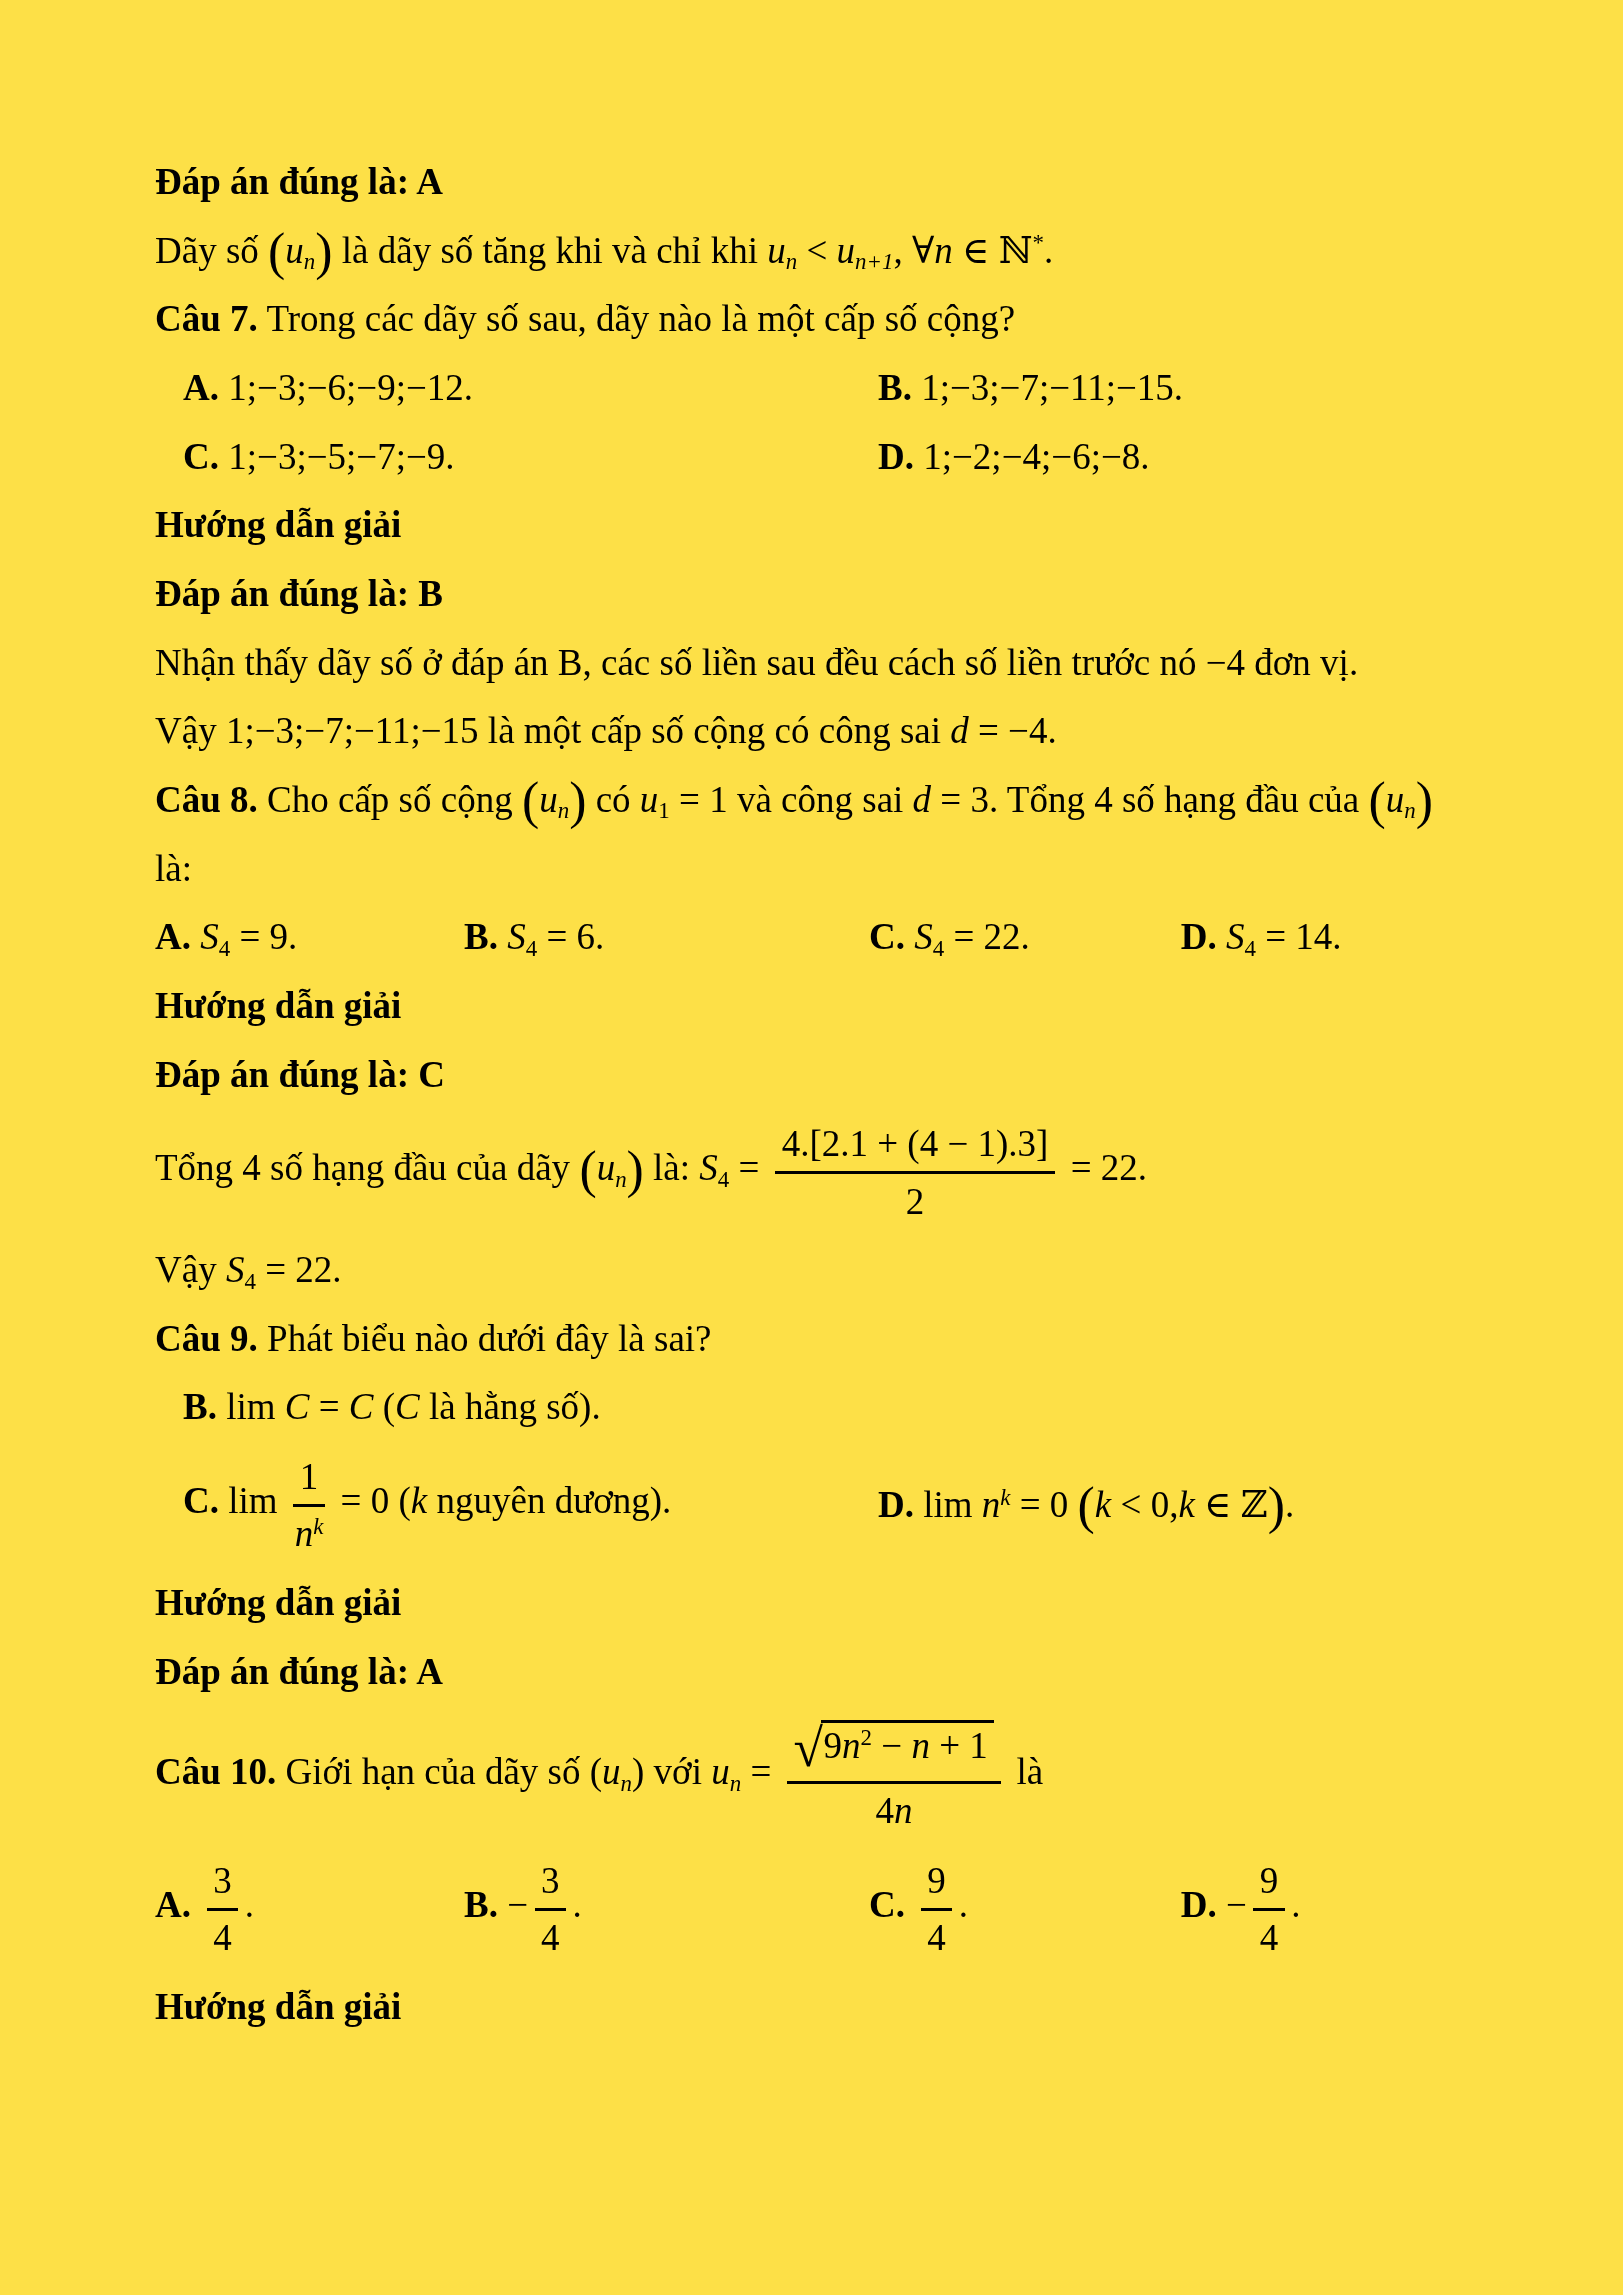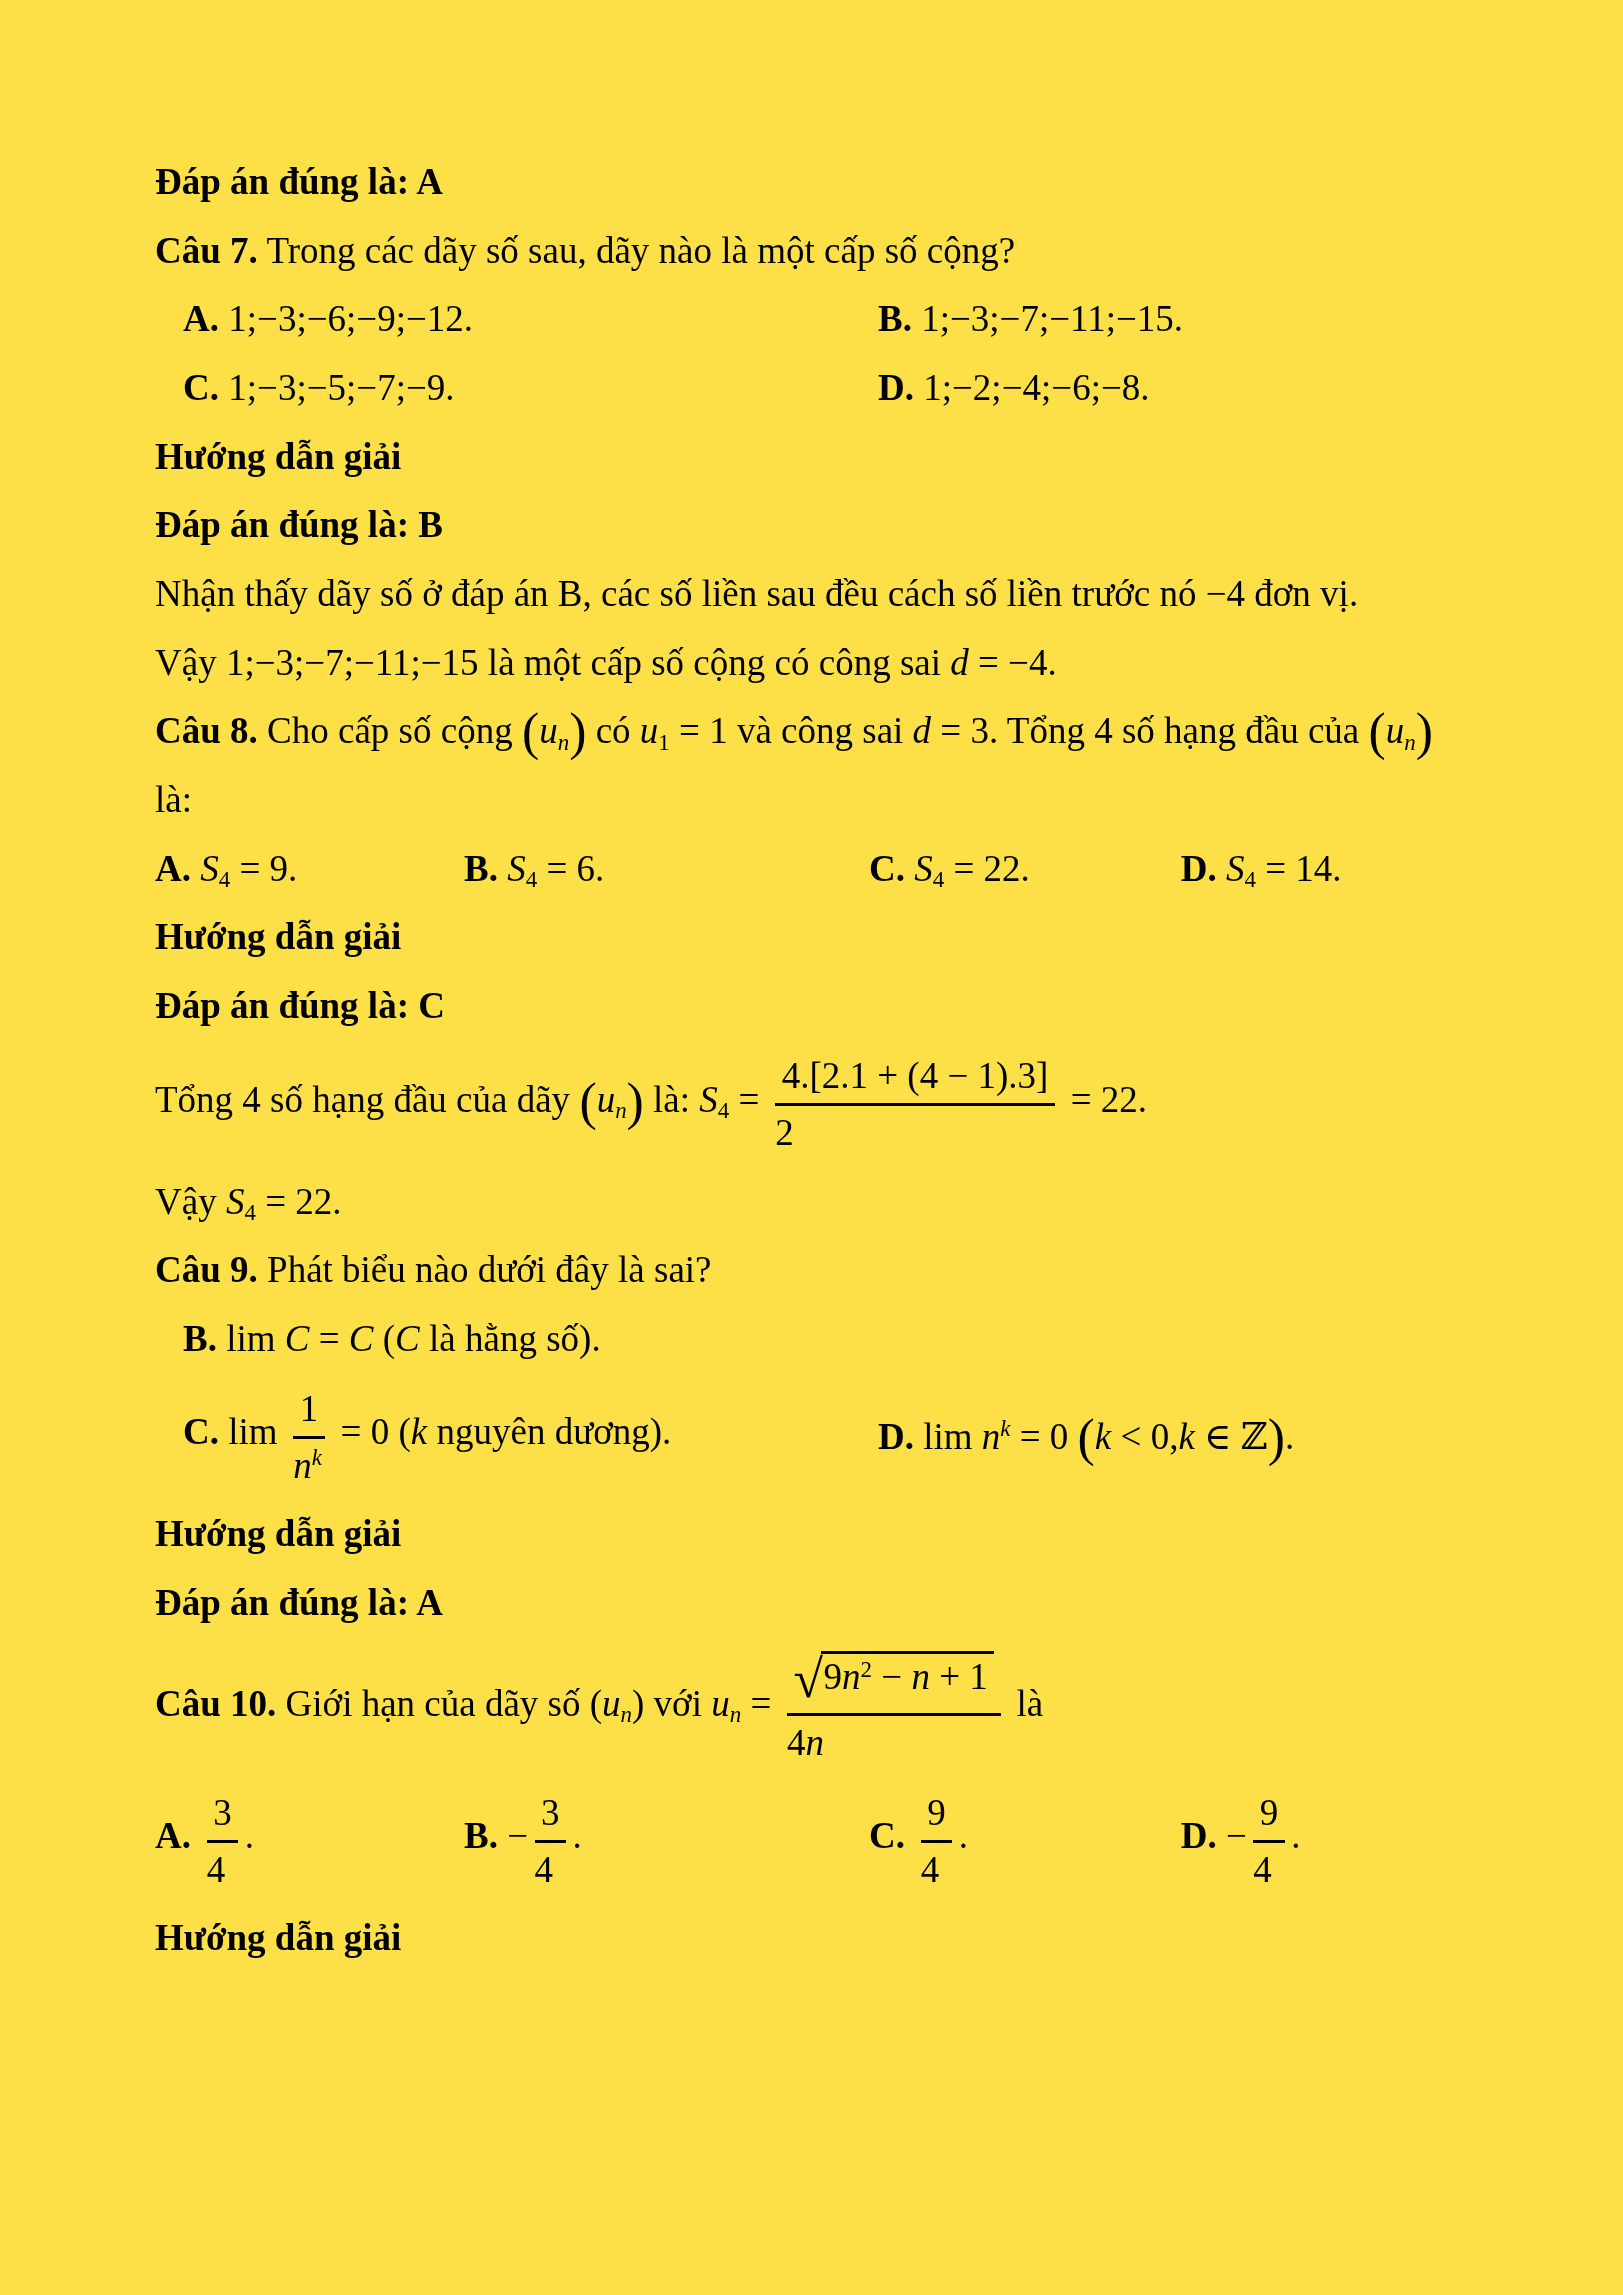--- a/index.html
+++ b/index.html
@@ -28,36 +28,37 @@
   sub{vertical-align:baseline;position:relative;top:0.28em;}
   sup{vertical-align:baseline;position:relative;top:-0.55em;}
   .it{font-style:italic;}
   .bigp{font-size:1.4em;line-height:0.75;vertical-align:-0.12em;font-style:normal;}
   
   .opts2{display:grid;grid-template-columns:54% 46%;align-items:center;margin-left:28px;}
   
   .opts4{display:grid;grid-template-columns:23.5% 30.8% 23.7% 22%;align-items:center;}
   .opts2 p,.opts4 p{margin:0;line-height:1.18;}
   
-  .frac{display:inline-flex;flex-direction:column;align-items:flex-start;vertical-align:middle;margin:0 6.5px;text-align:center;}
+  .frac{display:inline-flex;flex-direction:column;align-items:center;vertical-align:middle;margin:0 6.5px;text-align:center;}
   .frac .num{display:block;padding:1.3px 6.5px 5.2px;border-bottom:3.3px solid #000;white-space:nowrap;}
   .frac .den{display:block;padding-top:5.2px;white-space:nowrap;}
   
   .sqrt{display:inline-flex;align-items:flex-start;}
   .sqrt .radical{font-size:1.45em;line-height:1.05;margin-right:-2px;font-style:normal;}
   .sqrt .sqrt-body{border-top:3.3px solid #000;padding:1.3px 6.5px 0 2.6px;white-space:nowrap;}
 </style>
 </head>
 <body>
 
 <div class="page">
   <div class="content">
 
     <p class="bold">Đáp án đúng là: A</p>
 
+    <p><span>Dãy số </span><span class="bigp">(</span><em>u</em><sub class="it">n</sub><span class="bigp">)</span><span> là dãy số tăng khi và chỉ khi </span><em>u</em><sub class="it">n</sub><span> &lt; </span><em>u</em><sub class="it">n+1</sub><span>, ∀</span><em>n</em><span> ∈ ℕ</span><sup>*</sup><span>.</span></p>
 
     <p><strong>Câu 7.</strong><span> Trong các dãy số sau, dãy nào là một cấp số cộng?</span></p>
 
     <div class="opts2">
       <p><strong>A.</strong><span> 1;−3;−6;−9;−12.</span></p>
       <p><strong>B.</strong><span> 1;−3;−7;−11;−15.</span></p>
     </div>
 
     <div class="opts2">
       <p><strong>C.</strong><span> 1;−3;−5;−7;−9.</span></p>

